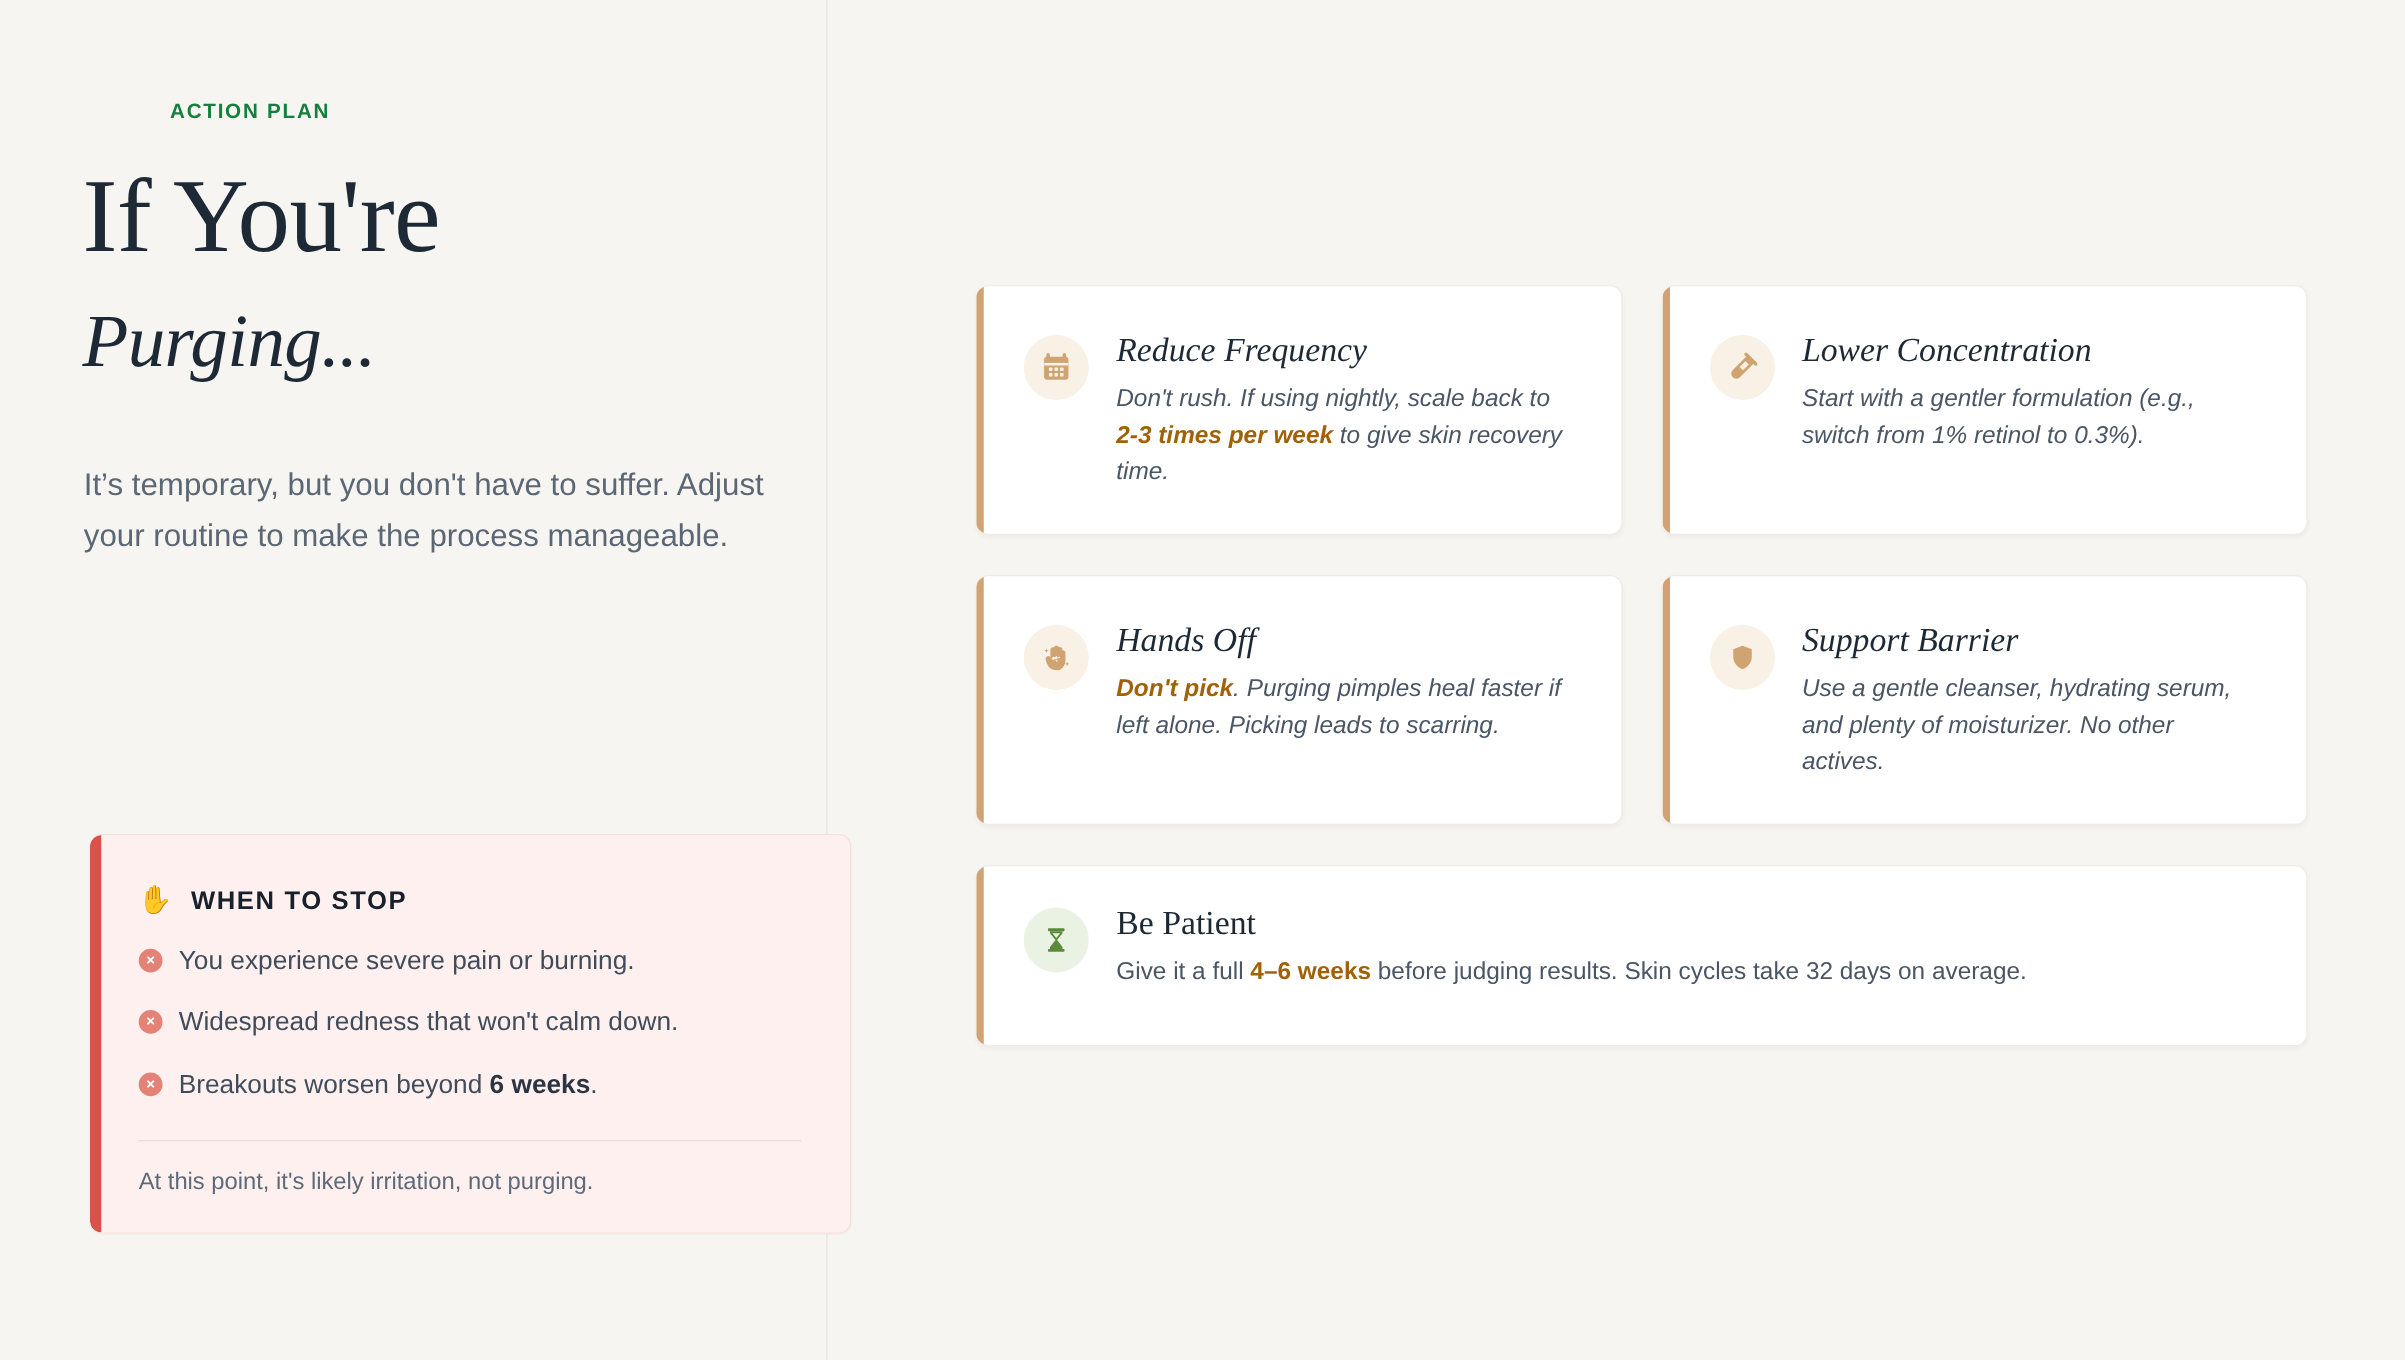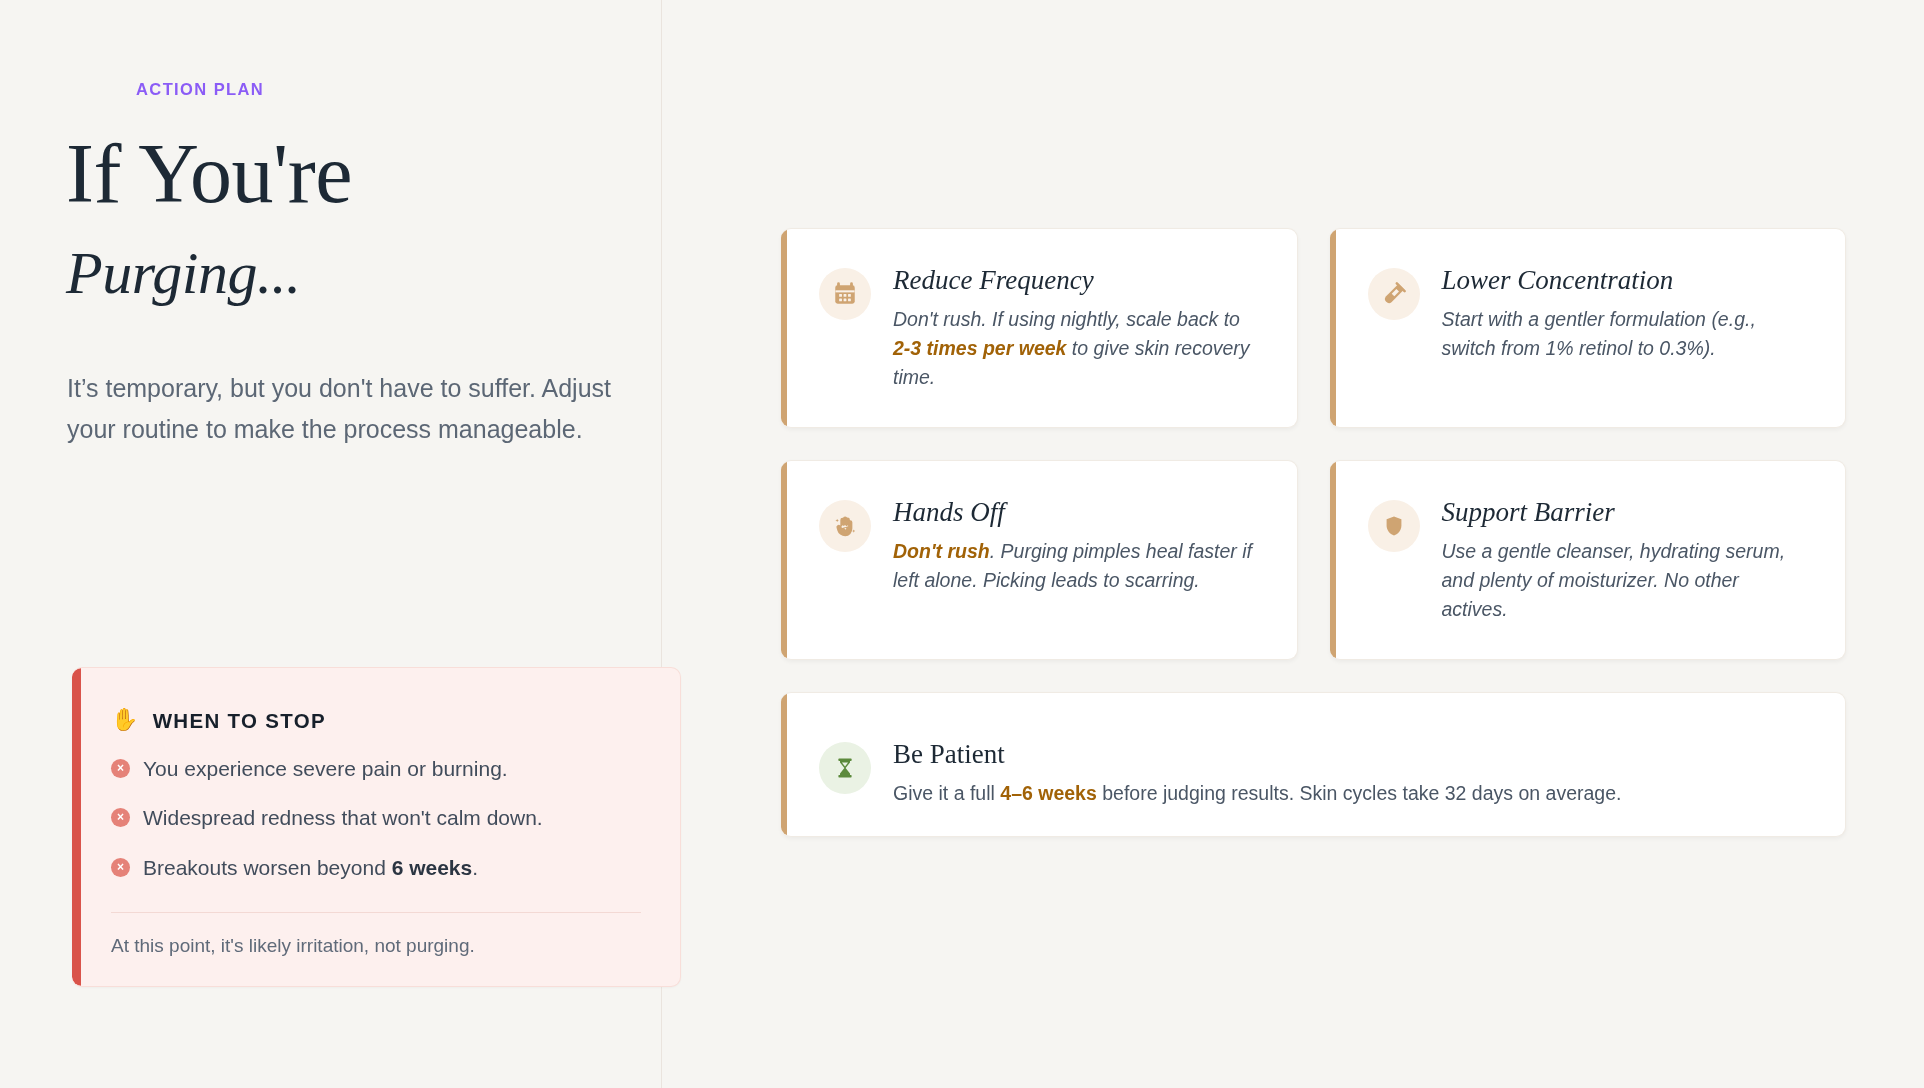--- a/index.html
+++ b/index.html
@@ -29,21 +29,21 @@
     flex: 0 0 662px;
   }
 
   .eyebrow {
     position: absolute;
     left: 136px;
     top: 80px;
     font-size: 16.5px;
     font-weight: bold;
     letter-spacing: 1.4px;
-    color: #8b5cf6;
+    color: #15803d;
     font-family: "Liberation Sans", sans-serif;
   }
 
   .headline {
     position: absolute;
     left: 66px;
     top: 132px;
     width: 560px;
     font-family: "Liberation Serif", serif;
     color: #1d2935;
@@ -191,21 +191,21 @@
     width: 6px;
     background: #cfa472;
     border-radius: 10px 0 0 10px;
   }
   .card-body {
     display: flex;
     gap: 22px;
     padding: 36px 36px 34px 38px;
     align-items: flex-start;
   }
-  .card-full .card-body { padding: 46px 36px 28px 38px; }
+  .card-full .card-body { padding: 30px 36px 28px 38px; }
 
   .icon-circle {
     flex: 0 0 auto;
     width: 52px; height: 52px;
     border-radius: 50%;
     background: #f9f0e6;
     display: flex;
     align-items: center;
     justify-content: center;
     margin-top: 3px;
@@ -336,21 +336,21 @@
                 <svg width="27" height="27" viewBox="0 0 24 24" fill="none">
                   <path d="M8.2 11.3V6.2a1.15 1.15 0 0 1 2.3 0v4.4M10.5 10.6V5.1a1.15 1.15 0 0 1 2.3 0v5.5M12.8 10.8V6a1.15 1.15 0 0 1 2.3 0v5.4M15.1 11.6V8.3a1.1 1.1 0 0 1 2.2 0v5.5c0 3.4-2.3 6.1-5.5 6.1-3.1 0-5.6-2.2-6.2-4.4l-.8-2.6a1.2 1.2 0 0 1 2-1.2l1.4 1.8" stroke="#cfa472" stroke-width="1.6" stroke-linecap="round" stroke-linejoin="round" fill="#cfa472"></path>
                   <path d="M4.6 5.1l.45 1.15L6.2 6.7l-1.15.45L4.6 8.3l-.45-1.15L3 6.7l1.15-.45z" fill="#cfa472"></path>
                   <path d="M19.3 14.6l.42 1.05 1.05.42-1.05.42-.42 1.05-.42-1.05-1.05-.42 1.05-.42z" fill="#cfa472"></path>
                   <path d="M11.9 12.8l.33.82.82.33-.82.33-.33.82-.33-.82-.82-.33.82-.33z" fill="#f9f0e6"></path>
                 </svg>
               </span>
             </div>
             <div class="card-text">
               <div class="card-title">Hands Off</div>
-              <div class="card-desc"><span></span><b>Don't rush</b><span>. Purging pimples heal faster if left alone. Picking leads to scarring.</span></div>
+              <div class="card-desc"><span></span><b>Don't pick</b><span>. Purging pimples heal faster if left alone. Picking leads to scarring.</span></div>
             </div>
           </div>
         </div>
 
         <div class="card card-half">
           <div class="card-stripe"></div>
           <div class="card-body">
             <div class="icon-circle">
               <span>
                 <svg width="24" height="24" viewBox="0 0 24 24" fill="none">

